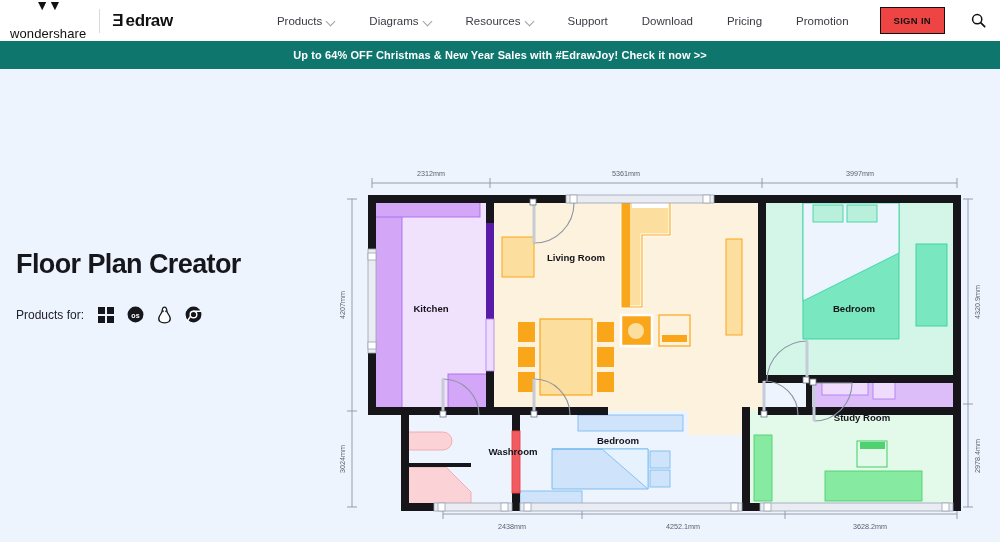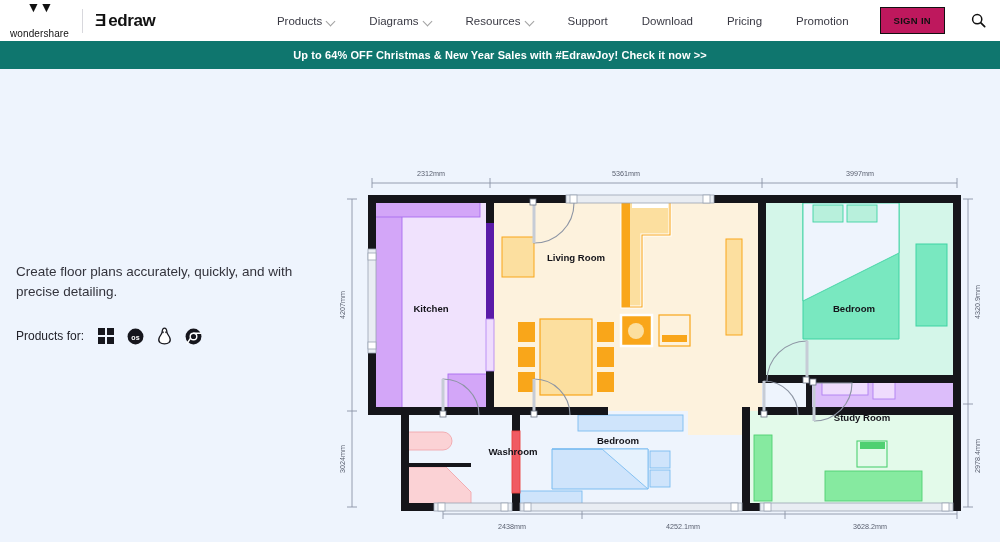--- a/index.html
+++ b/index.html
@@ -13,21 +13,21 @@
   
   .topnav {
     height: 41px; background: #ffffff;
     display: flex; align-items: center;
     padding: 0 14px 0 10px;
     position: relative;
   }
   .brand { display: flex; align-items: center; }
   .ws-logo { display: flex; flex-direction: column; align-items: center; }
   .ws-mark { font-size: 14px; line-height: 9px; letter-spacing: -1px; color: #111; font-weight: 700; }
-  .ws-word { font-size: 10px; color: #111; letter-spacing: .1px; margin-top: 16px; }
+  .ws-word { font-size: 13px; color: #111; letter-spacing: .1px; margin-top: 16px; }
   .brand-divider { width: 1px; height: 24px; background: #d8d8dd; margin: 0 12px 0 13px; }
   .edraw { display: flex; align-items: center; gap: 2px; }
   .edraw-mark { font-size: 17px; font-weight: 700; color: #111; line-height: 1; }
   .edraw-word { font-size: 17px; font-weight: 600; color: #111; letter-spacing: -.4px; }
 
   .navlinks { margin-left: auto; display: flex; align-items: center; gap: 12px; }
   .navitem {
     display: flex; align-items: center; gap: 5px;
     font-size: 11.5px; color: #3a3a44;
     padding: 0 11px; cursor: pointer; white-space: nowrap;
@@ -36,21 +36,21 @@
   .caret::after {
     content: ""; position: absolute; left: 0; top: 1px;
     width: 6px; height: 6px;
     border-left: 1.3px solid #555; border-bottom: 1.3px solid #555;
     transform: rotate(-45deg);
   }
   .signin {
     border: 1.6px solid #111; color: #111;
     font-size: 9.5px; font-weight: 700; letter-spacing: .3px;
     padding: 7px 13px; margin-left: 8px; cursor: pointer;
-    background: #be185d;
+    background: #ef4444;
   }
   .searchbtn { margin-left: 14px; cursor: pointer; display: flex; align-items: center; }
 
   
   .promo {
     height: 28px; background: #0f766e;
     display: flex; align-items: center; justify-content: center;
     cursor: pointer;
   }
   .promo-text {
@@ -156,21 +156,21 @@
   </div>
 </div>
 
 <div class="promo">
   <span class="promo-text">Up to 64% OFF Christmas &amp; New Year Sales with #EdrawJoy! Check it now &gt;&gt;</span>
 </div>
 
 <div class="main">
 
   <div class="hero">
-    <p class="hero-sub">Create floor plans accurately, quickly, and with precise detailing.</p>
+    <h1 class="hero-title">Floor Plan Creator</h1>
 
 
     <div class="avail">
       <span class="avail-label">Products for:</span>
 
       <span class="os-icon" style="color:#16161d;">
         <span class="winlogo">
             <i></i>
             <i></i>
             <i></i>

